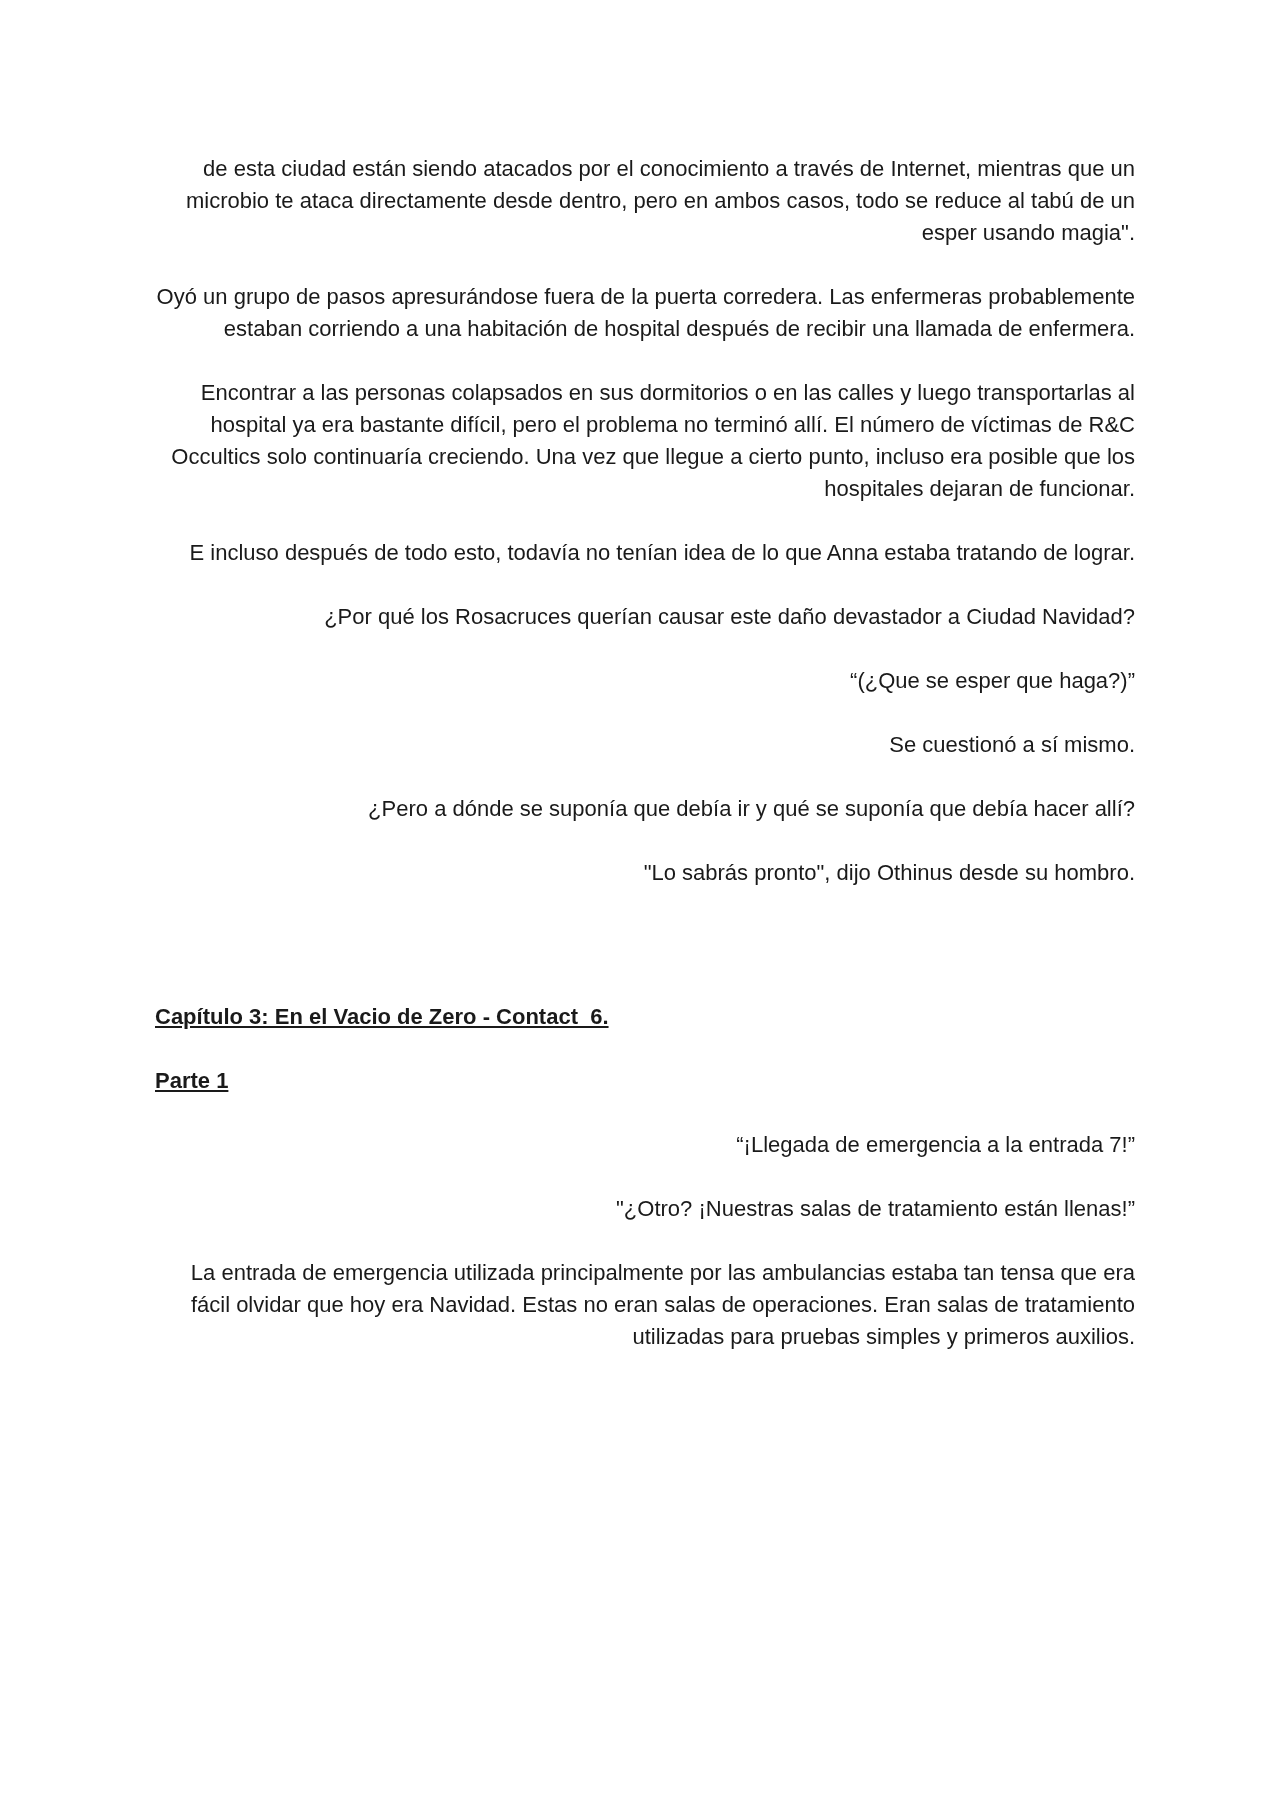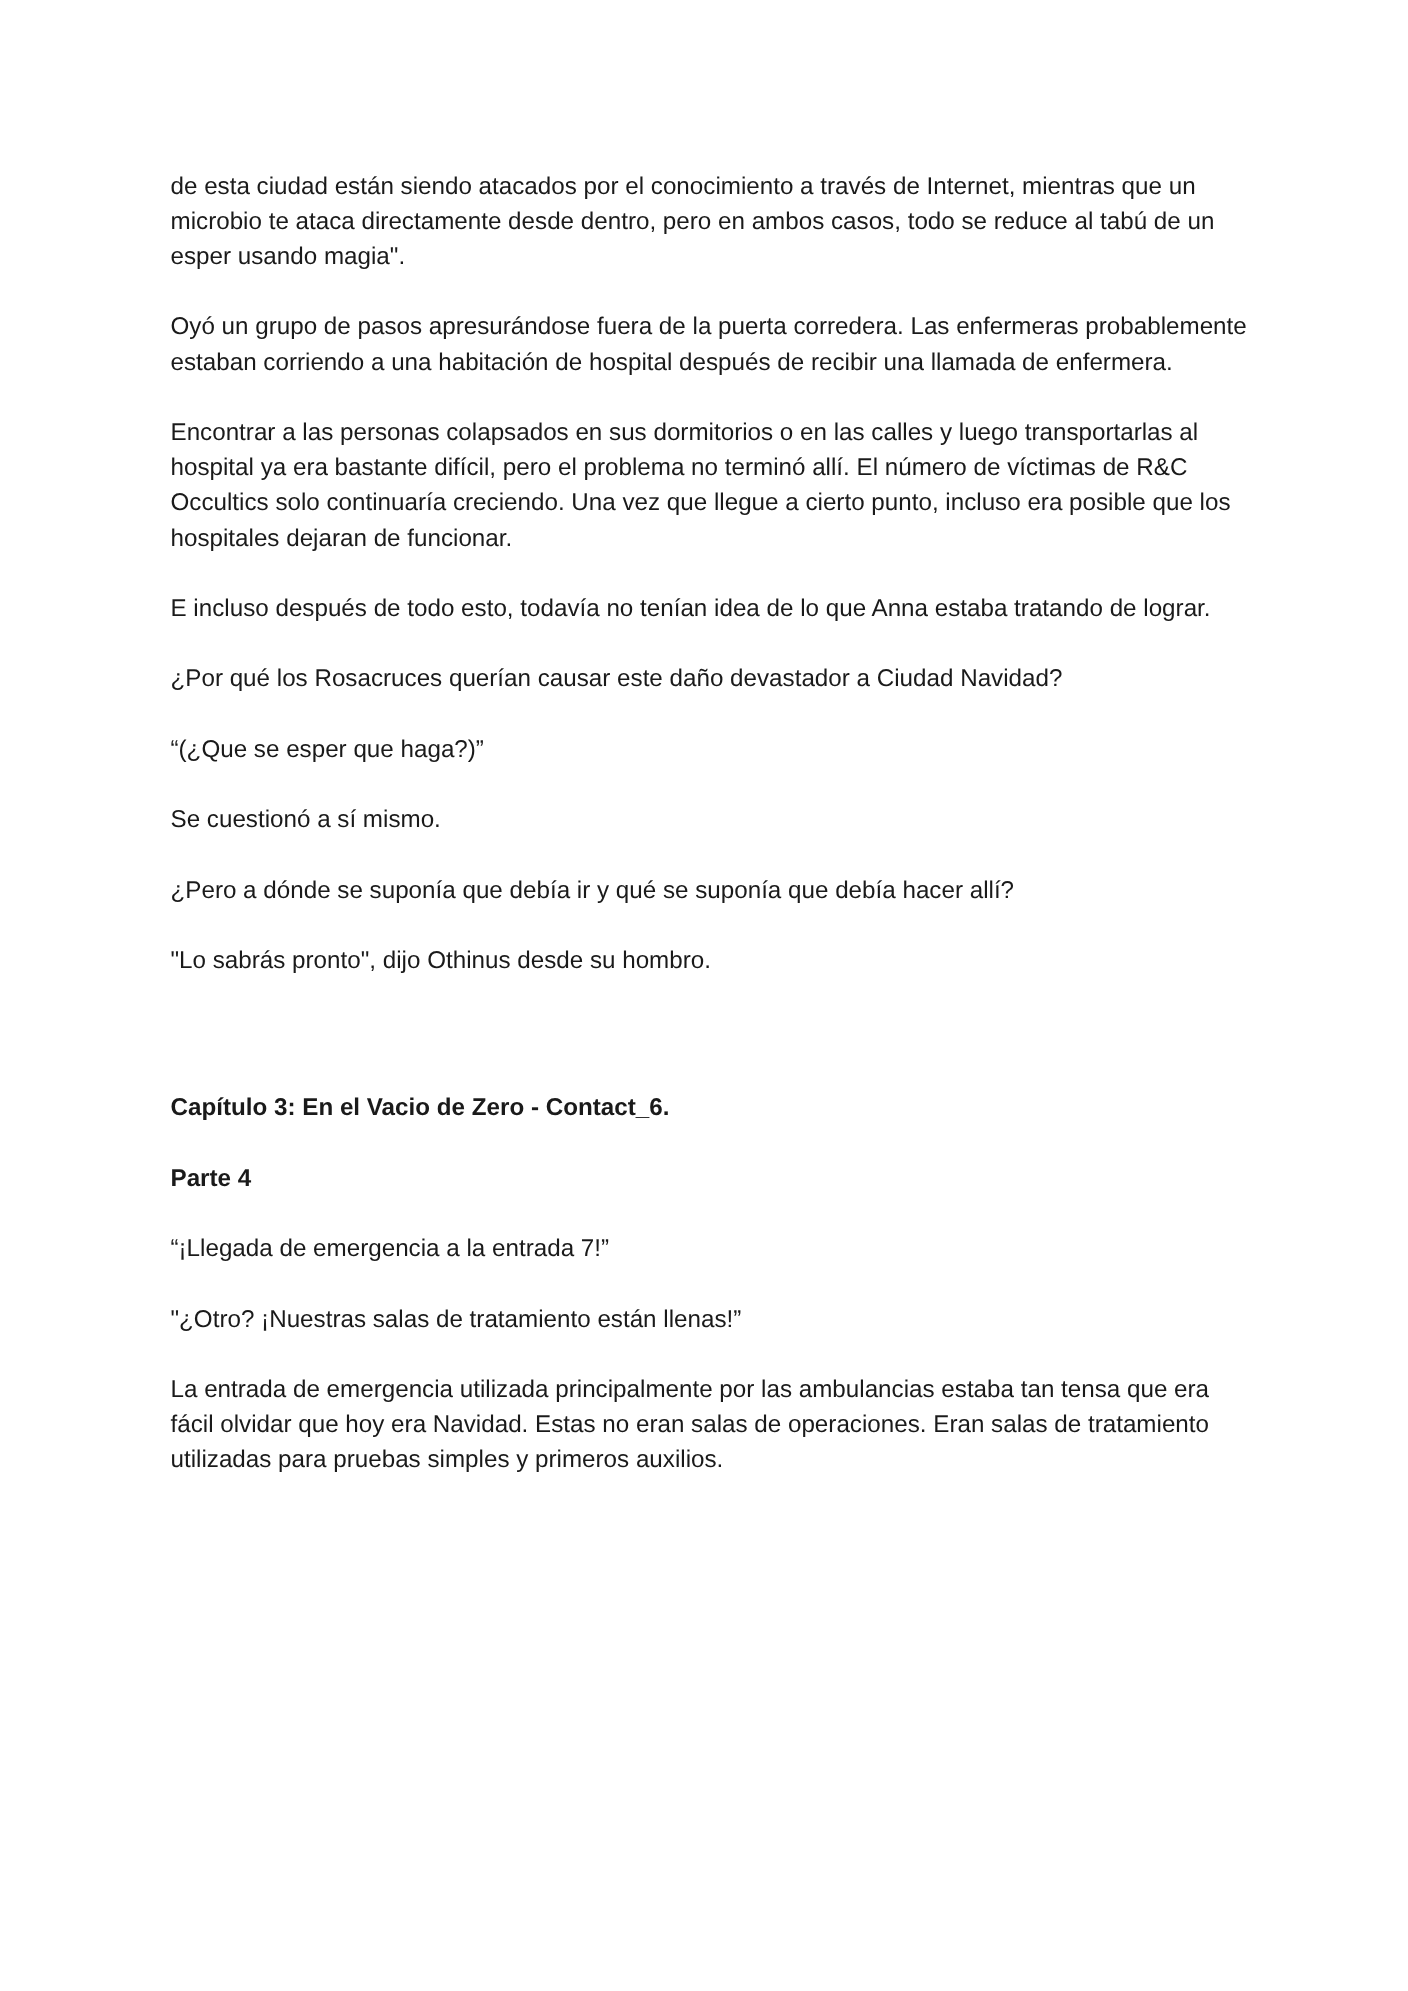--- a/index.html
+++ b/index.html
@@ -19,24 +19,26 @@
       top: 153px;
       width: 980px;
       font-family: "Liberation Sans", sans-serif;
       font-size: 22px;
       line-height: 32px;
       color: #1a1a1a;
     }
     .para {
       margin: 0 0 32px 0;
       white-space: normal;
+      text-align: right;
     }
     .heading {
       font-weight: bold;
-      margin: 6px 0 32px 0;
+      text-decoration: underline;
+      margin: 16px 0 32px 0;
     }
     .chapter-gap {
       height: 64px;
     }
   </style>
 </head>
 <body>
 
 <div class="page">
   <p class="para">de esta ciudad están siendo atacados por el conocimiento a través de Internet, mientras que un microbio te ataca directamente desde dentro, pero en ambos casos, todo se reduce al tabú de un esper usando magia".</p>
@@ -45,18 +47,18 @@
   <p class="para">E incluso después de todo esto, todavía no tenían idea de lo que Anna estaba tratando de lograr.</p>
   <p class="para">¿Por qué los Rosacruces querían causar este daño devastador a Ciudad Navidad?</p>
   <p class="para">“(¿Que se esper que haga?)”</p>
   <p class="para">Se cuestionó a sí mismo.</p>
   <p class="para">¿Pero a dónde se suponía que debía ir y qué se suponía que debía hacer allí?</p>
   <p class="para">"Lo sabrás pronto", dijo Othinus desde su hombro.</p>
 
   <div class="chapter-gap"></div>
 
   <p class="heading">Capítulo 3: En el Vacio de Zero - Contact_6.</p>
-  <p class="heading">Parte 4</p>
+  <p class="heading">Parte 1</p>
 
   <p class="para">“¡Llegada de emergencia a la entrada 7!”</p>
   <p class="para">"¿Otro? ¡Nuestras salas de tratamiento están llenas!”</p>
   <p class="para">La entrada de emergencia utilizada principalmente por las ambulancias estaba tan tensa que era fácil olvidar que hoy era Navidad. Estas no eran salas de operaciones. Eran salas de tratamiento utilizadas para pruebas simples y primeros auxilios.</p>
 </div>
 
 </body></html>

